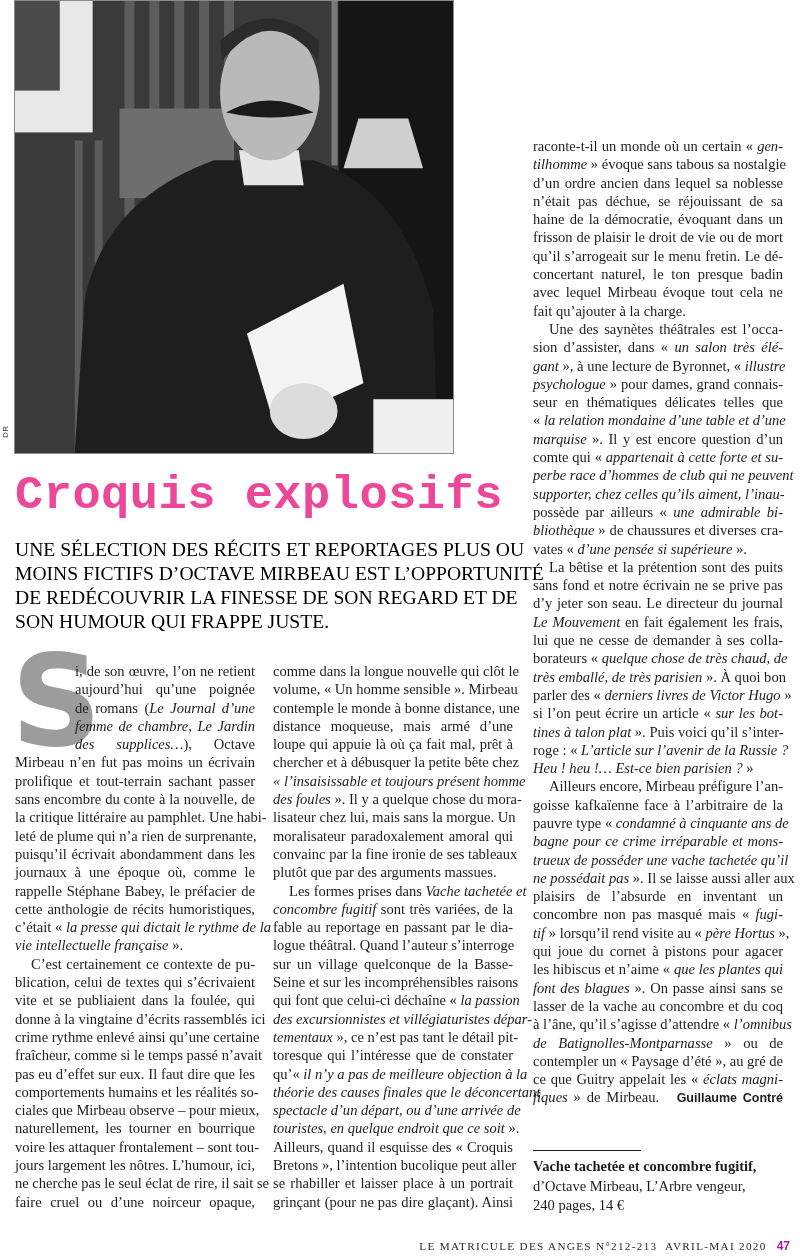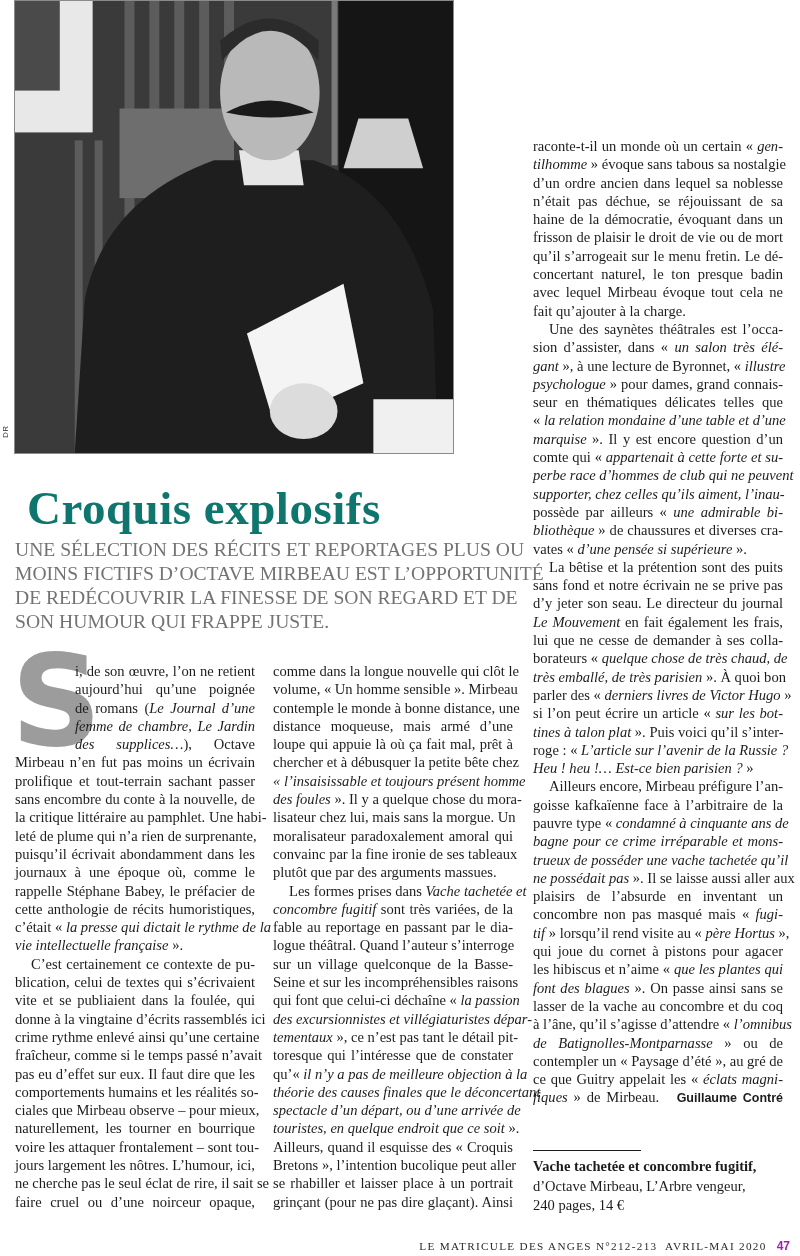--- a/index.html
+++ b/index.html
@@ -7,24 +7,24 @@
          font-family:"Liberation Serif","DejaVu Serif",serif; color:#1c1c1c; }
 
   
   .photo { position:absolute; left:14px; top:0; width:440px; height:454px;
            background:#2a2a2a; overflow:hidden; border:1px solid #8a8a8a; box-sizing:border-box; }
   .photo svg { display:block; width:100%; height:100%; }
   .credit { position:absolute; left:1px; top:438px; font-family:"Liberation Sans","DejaVu Sans",sans-serif;
             font-size:8px; color:#333; transform:rotate(-90deg); transform-origin:left top; letter-spacing:0.5px; }
 
   
-  .title { position:absolute; left:15px; top:466px; margin:12px; font-family:Liberation Serif, serif;
-           font-weight:bold; font-size:47px; line-height:60px; color:#0f766e; letter-spacing:0.5px; }
+  .title { position:absolute; left:15px; top:466px; margin:0; font-family:Liberation Mono, monospace;
+           font-weight:bold; font-size:47px; line-height:60px; color:#ec4899; letter-spacing:0.5px; }
   .lede { position:absolute; left:15px; top:538px; width:500px; margin:0; font-size:19.6px; line-height:24px;
-          color:#737373; text-transform:uppercase; letter-spacing:0; }
+          color:#000000; text-transform:uppercase; letter-spacing:0; }
   .lede span { display:block; white-space:nowrap; }
 
   
   .col { position:absolute; font-size:14.55px; line-height:18.3px; color:#1c1c1c; }
   .col1 { left:15px; top:662px; width:240px; }
   .col2 { left:273px; top:662px; width:240px; }
   .col3 { left:533px; top:137px; width:250px; }
   .line { display:block; white-space:nowrap; text-align:justify; text-align-last:justify; height:18.3px; overflow:visible; }
   .line.last { text-align-last:left; }
   .line.indent { padding-left:16px; }

